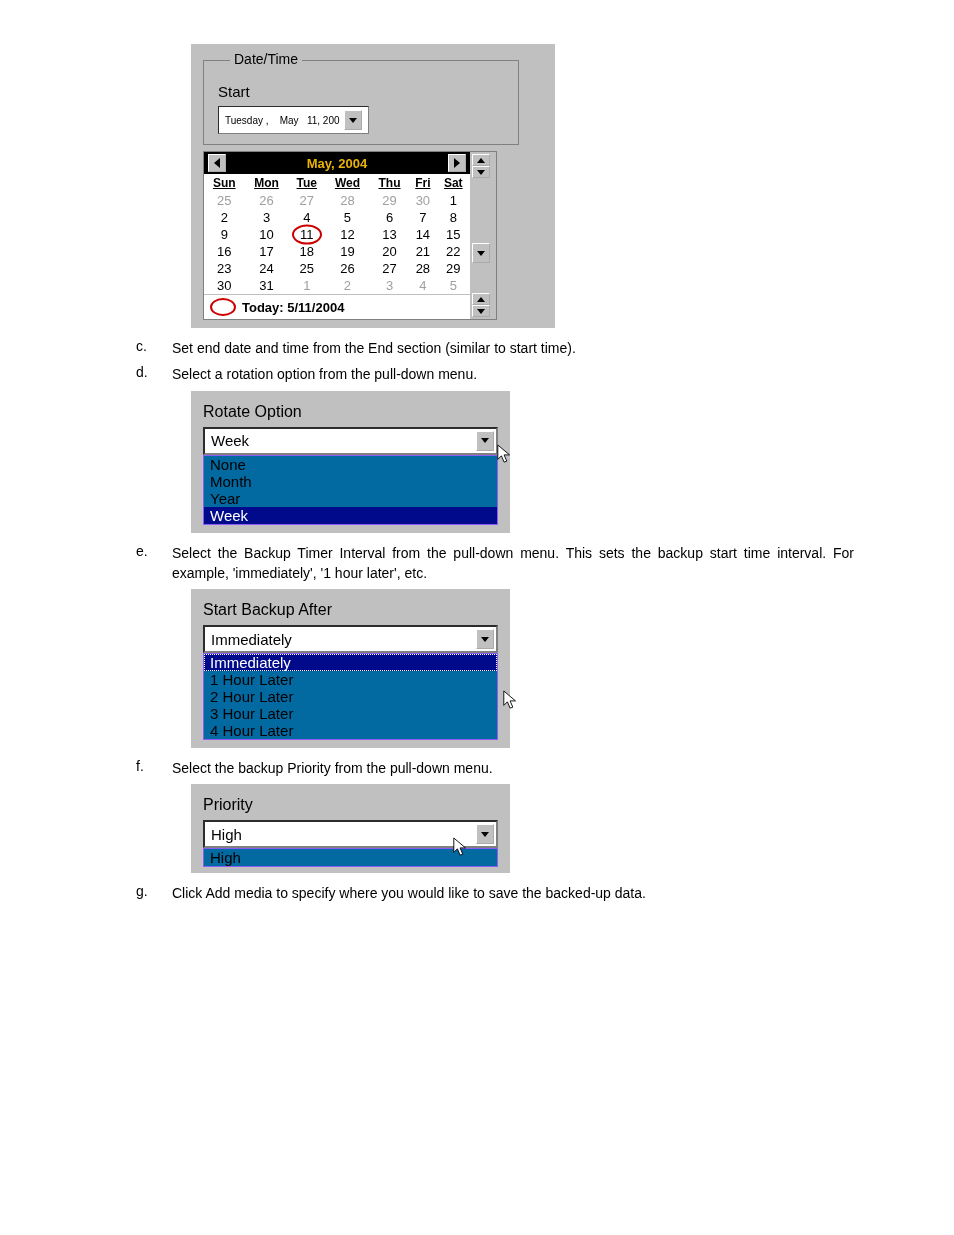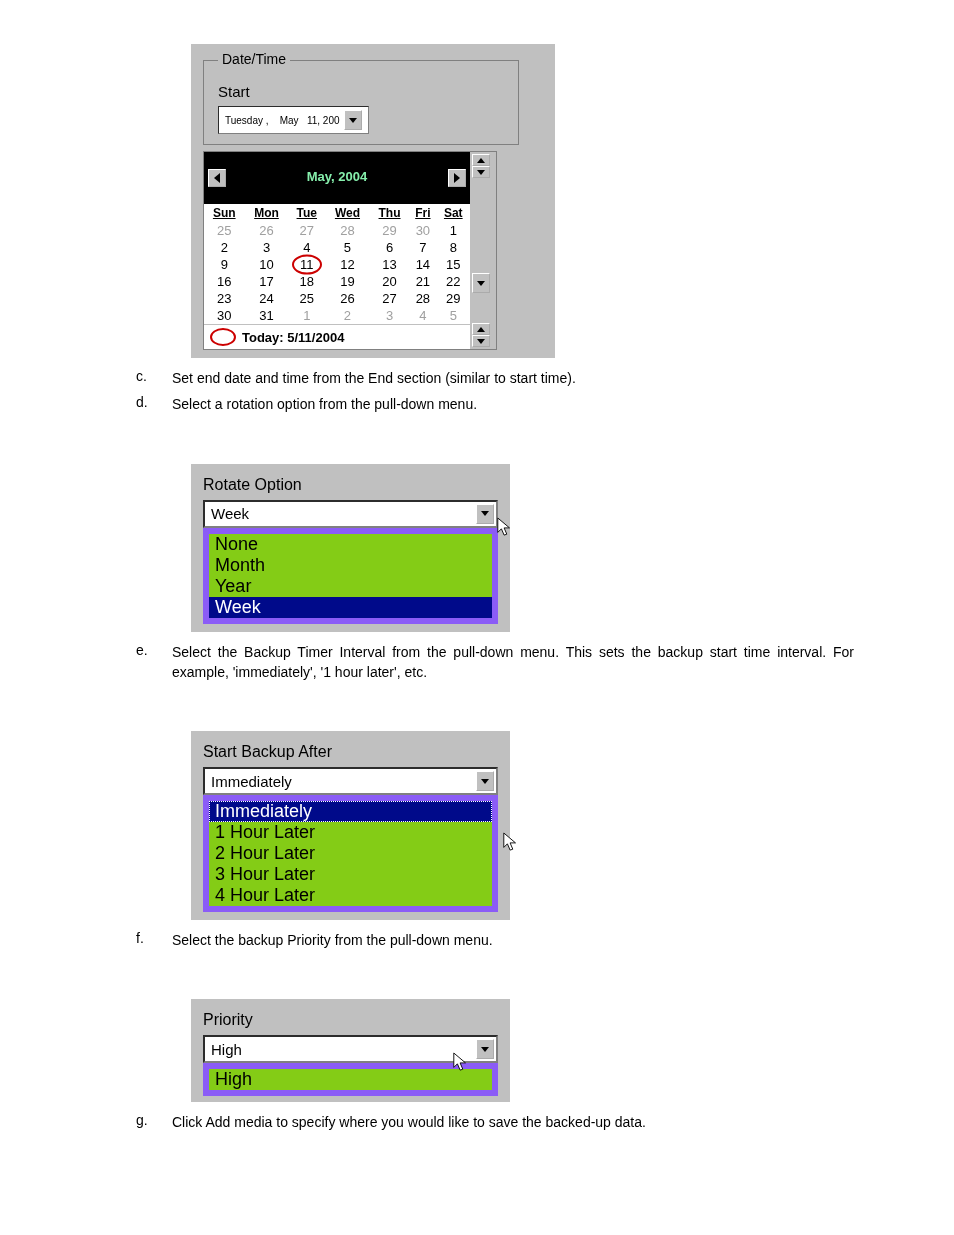--- a/index.html
+++ b/index.html
@@ -26,21 +26,21 @@
   .dt-wrap { width: 340px; }
   .fieldset {
     border: 1px solid #808080;
     position: relative;
     margin-top: 8px;
     padding: 22px 10px 10px 14px;
     width: 290px;
   }
   .legend {
     position: absolute;
-    top: -10px; left: 14px;
+    top: -10px; left: 26px;
     background: #c0c0c0;
     padding: 0 4px;
     font-size: 14px;
   }
   .start-lbl { font-size: 15px; margin-bottom: 6px; }
   .date-row { display: flex; align-items: center; }
   .date-input {
     background: #fff;
     border: 1px inset #808080;
     padding: 3px 6px;
@@ -82,23 +82,23 @@
   .cal {
     background: #fff;
     border: 1px solid #808080;
     width: 292px;
     margin-top: 6px;
   }
   .cal-body { display: flex; }
   .cal-main { flex: 1; }
   .cal-side { width: 22px; display: flex; flex-direction: column; justify-content: space-between; padding: 2px 2px 2px 2px; background:#c0c0c0;}
   .cal-head {
-    background: #000; color: #86efac;
-    display: flex; align-items: flex-start; justify-content: space-between;
-    padding: 17px 4px;
+    background: #000; color: #eab308;
+    display: flex; align-items: center; justify-content: space-between;
+    padding: 2px 4px;
     font-weight: bold;
   }
   .cal-btn {
     width: 16px; height: 16px;
     background: #c0c0c0;
     border: 1px outset #fff;
     display: flex; align-items: center; justify-content: center;
   }
   table.calendar {
     border-collapse: collapse;
@@ -126,34 +126,34 @@
   .spin .cal-btn { width: 16px; height: 10px; }
   .side-dd {
     width: 16px; height: 18px;
     background: #c0c0c0;
     border: 1px outset #fff;
     display:flex;align-items:center;justify-content:center;
     margin-bottom: 30px;
   }
 
   
-  .dd-panel { width: 295px; margin-top: 43px; }
+  .dd-panel { width: 295px; }
   .dd-title { font-size: 16px; margin: 4px 0 6px 0; }
   .dd-select {
     background:#fff;
     border: 2px inset #808080;
     display:flex; align-items:center; justify-content: space-between;
     padding: 2px 2px 2px 6px;
     font-size: 15px;
   }
   .dd-select .dd-btn { margin:0; }
   .dd-list {
-    background:#84cc16;
-    border: 6px solid #8b5cf6;
-    font-size: 18px;
+    background:#0369a1;
+    border: 1px solid #8b5cf6;
+    font-size: 15px;
     position: relative;
   }
   .dd-item { padding: 0 6px; }
   .dd-item.sel { background: #000a8a; color:#fff; }
   .dd-item.sel-dotted { background:#000a8a; color:#fff; outline:1px dotted #fff; outline-offset:-1px;}
   .cursor {
     position:absolute; width:18px;height:22px;
   }
 
   

